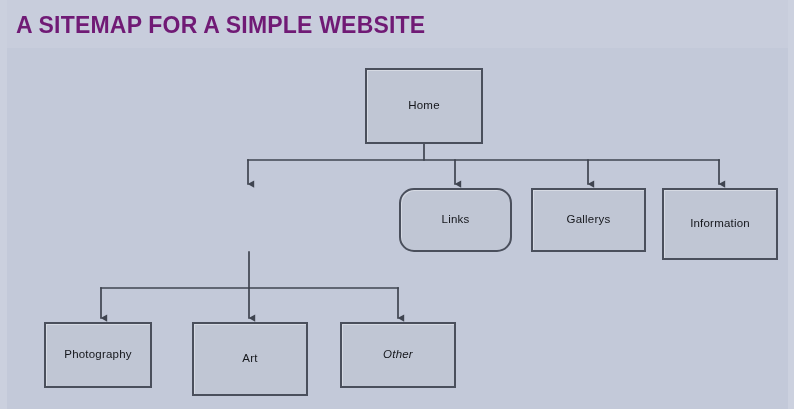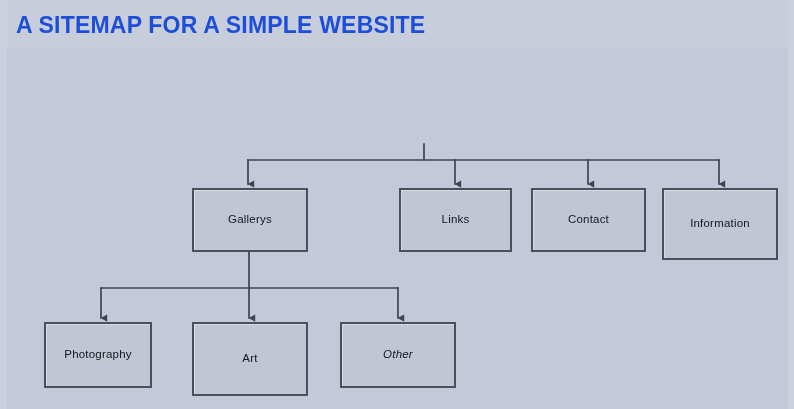--- a/index.html
+++ b/index.html
@@ -34,21 +34,21 @@
     width: 794px; height: 48px;
     background: #c8cddc;
   }
   #title {
     position: absolute;
     left: 16px;
     top: 12px;
     font-size: 23px;
     font-weight: bold;
     letter-spacing: 0.2px;
-    color: #1d4ed8;
+    color: #701a75;
     white-space: nowrap;
   }
   #diagram-area {
     position: absolute;
     left: 7px;
     top: 48px;
     width: 781px;
     height: 361px;
     background: #c3c9d9;
   }
@@ -109,31 +109,31 @@
       <path d="M249,252 L249,288"></path>
 
       <path d="M101,288 L398,288"></path>
 
       <path d="M101,288 L101,318" marker-end="url(#arrow)"></path>
       <path d="M249,288 L249,318" marker-end="url(#arrow)"></path>
       <path d="M398,288 L398,318" marker-end="url(#arrow)"></path>
     </g>
   </svg>
 
-
-  <div class="node" style="left:192px; top:188px; width:116px; height:64px;">
-    <span class="label">Gallerys</span>
+  <div class="node" style="left:365px; top:68px; width:118px; height:76px;">
+    <span class="label">Home</span>
   </div>
 
-  <div class="node" style="left:399px; top:188px; width:113px; height:64px;">
+
+  <div class="node" style="left:399px; top:188px; width:113px; height:64px;border-radius:15px;">
     <span class="label">Links</span>
   </div>
 
   <div class="node" style="left:531px; top:188px; width:115px; height:64px;">
-    <span class="label">Contact</span>
+    <span class="label">Gallerys</span>
   </div>
 
   <div class="node" style="left:662px; top:188px; width:116px; height:72px;">
     <span class="label">Information</span>
   </div>
 
   <div class="node" style="left:44px; top:322px; width:108px; height:66px;">
     <span class="label">Photography</span>
   </div>
 

